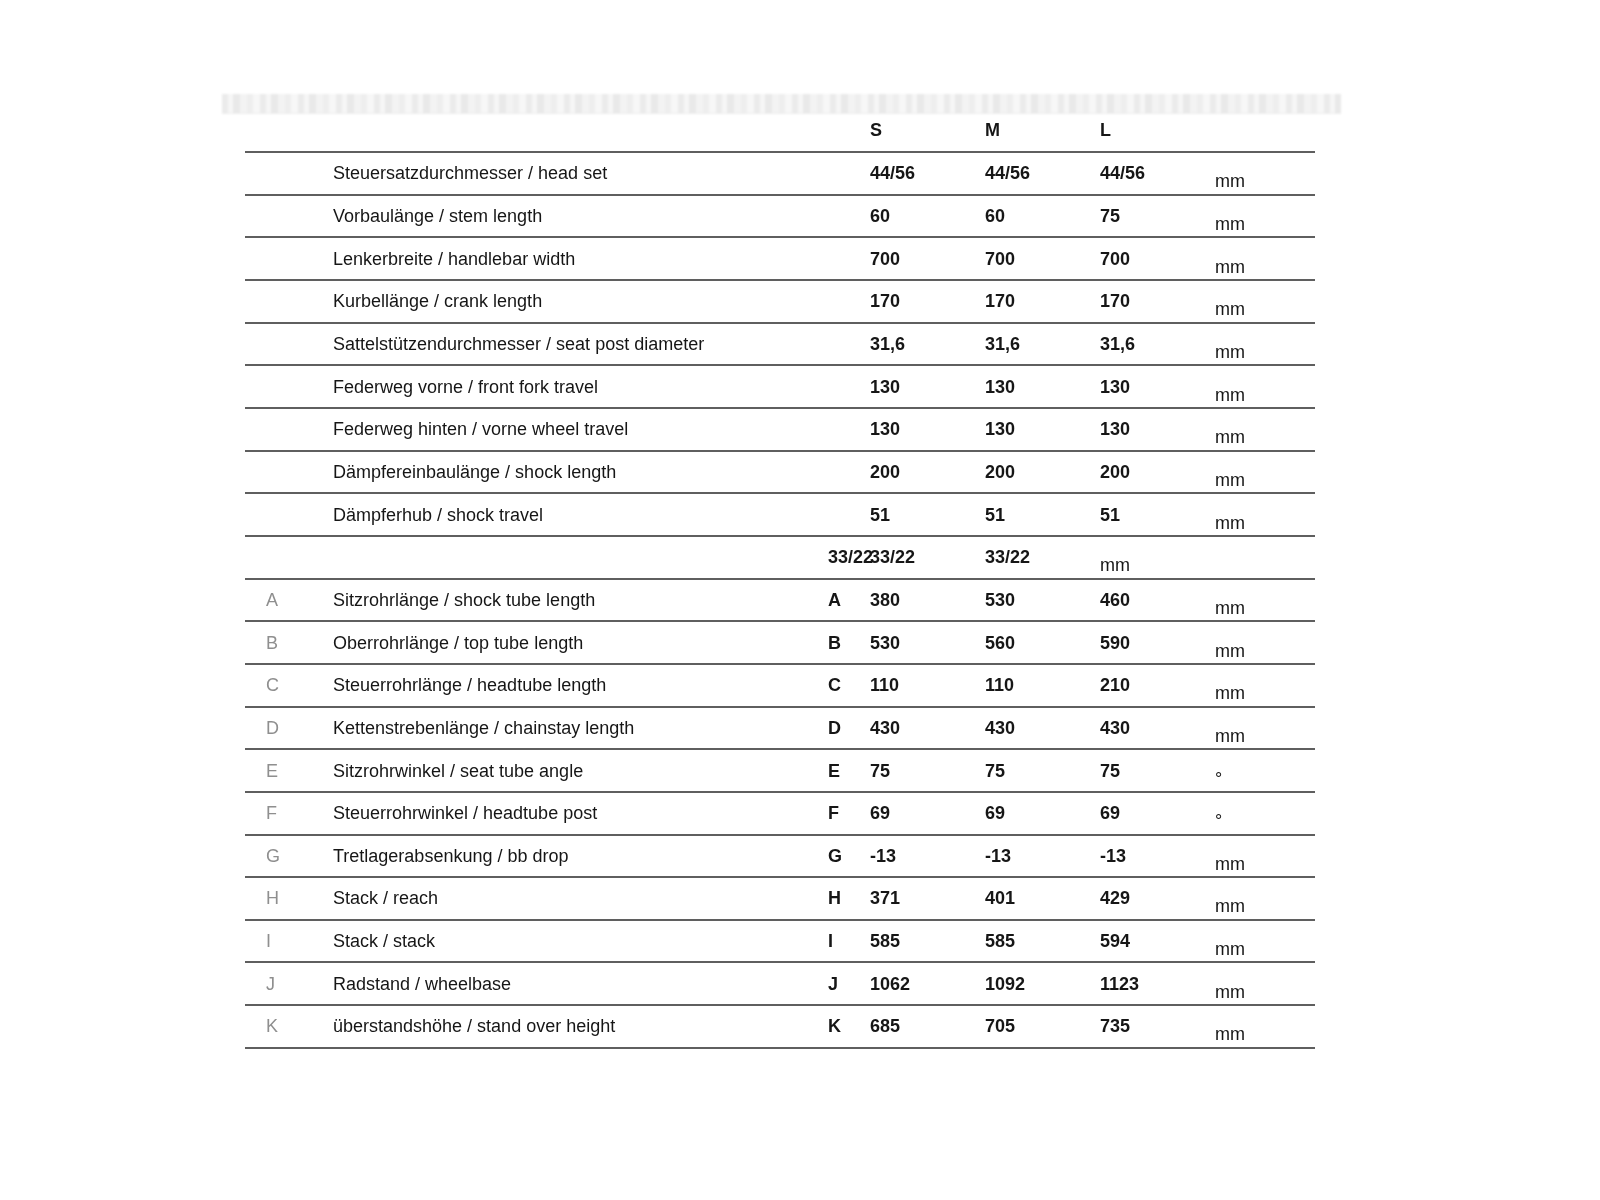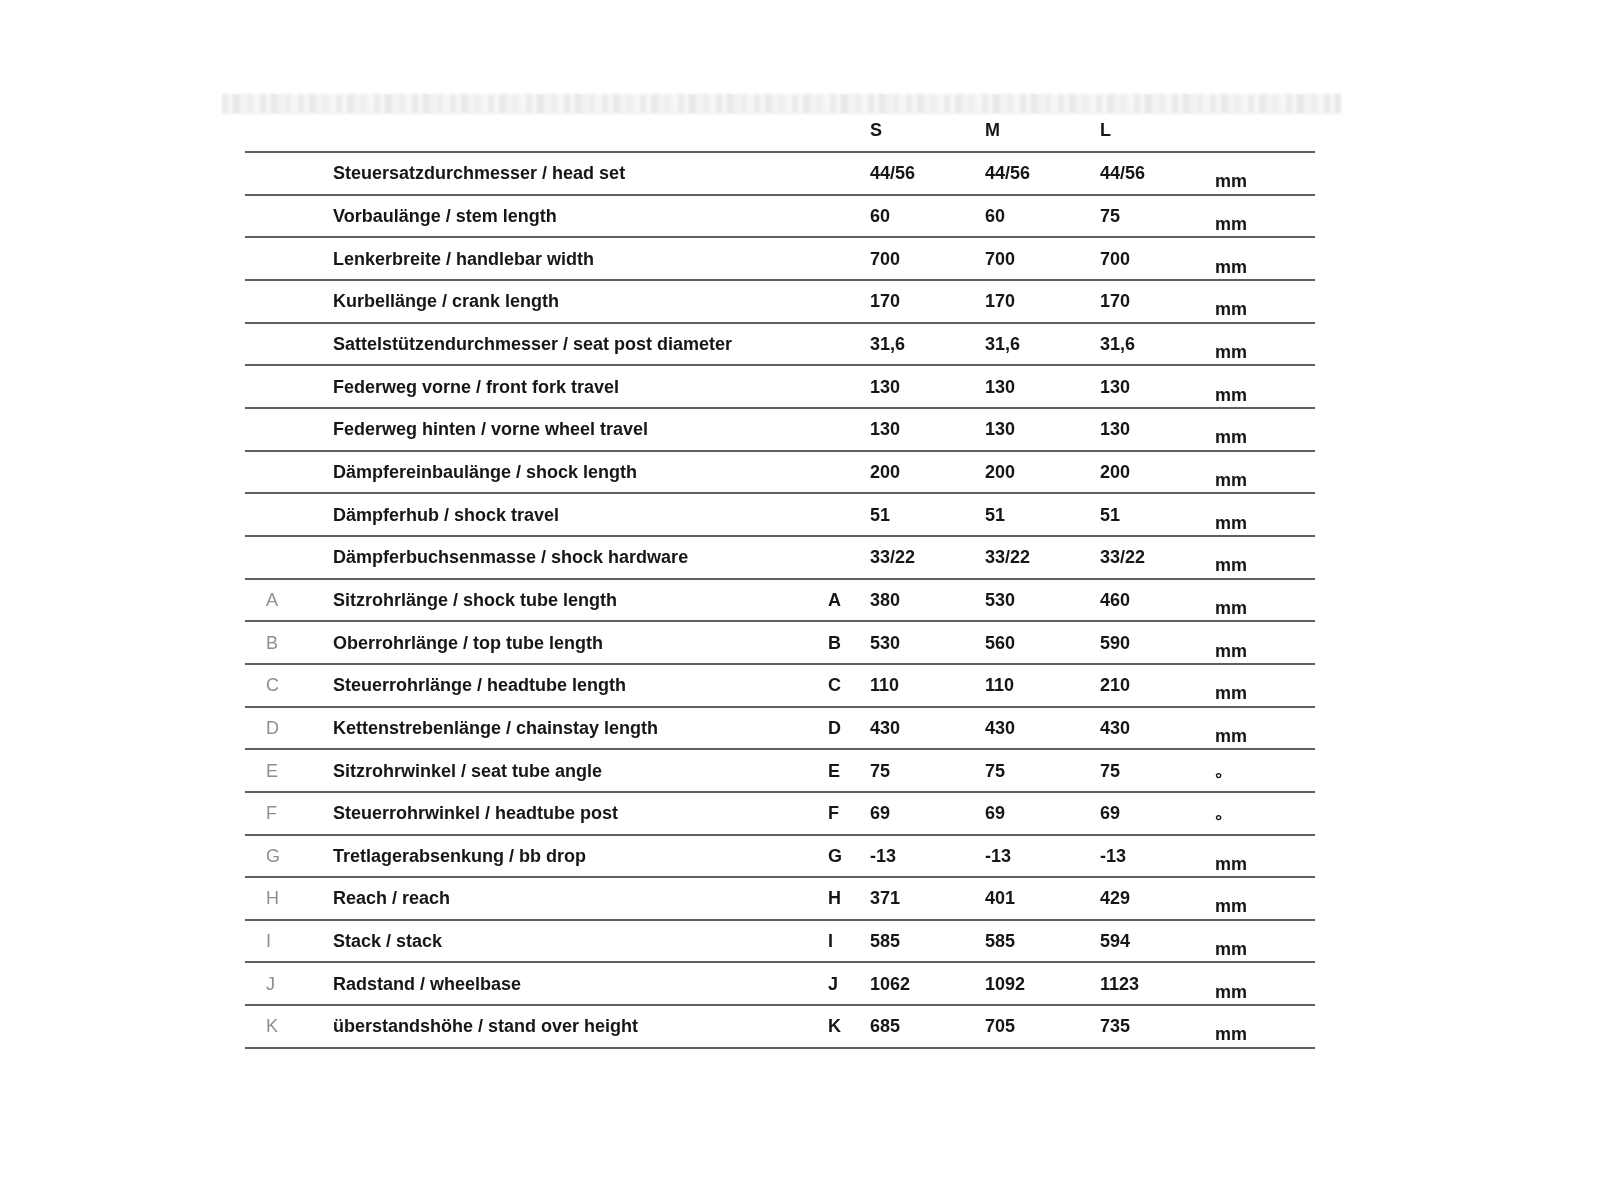--- a/index.html
+++ b/index.html
@@ -43,24 +43,24 @@
   .row{height:42.66px;}
   .cell{
     font-size:18px;
     line-height:1;
     color:var(--text);
     white-space:nowrap;
     overflow:visible;
   }
   .col-head{font-weight:700;color:var(--text);}
   .letter-gray{color:var(--muted);font-weight:400;padding-left:21px;}
-  .label{font-weight:700;}
+  .label{font-weight:400;}
   .letter-bold{font-weight:700;}
   .value{font-weight:700;}
-  .unit{font-weight:700;margin-top:16px;}
+  .unit{font-weight:400;margin-top:16px;}
 </style>
 </head>
 <body>
 
 <div class="blur-band"></div>
 
 <div class="geo-table">
   <div class="header-row">
     <span class="cell"></span>
     <span class="cell"></span>
@@ -147,21 +147,20 @@
         <span class="cell letter-gray"></span>
         <span class="cell label">Dämpferhub / shock travel</span>
         <span class="cell letter-bold"></span>
         <span class="cell value">51</span>
         <span class="cell value">51</span>
         <span class="cell value">51</span>
         <span class="cell unit">mm</span>
       </div>
       <div class="row">
         <span class="cell letter-gray"></span>
-        <span class="cell label">Dämpferbuchsenmasse / shock hardware</span>
         <span class="cell letter-bold"></span>
         <span class="cell value">33/22</span>
         <span class="cell value">33/22</span>
         <span class="cell value">33/22</span>
         <span class="cell unit">mm</span>
       </div>
       <div class="row">
         <span class="cell letter-gray">A</span>
         <span class="cell label">Sitzrohrlänge / shock tube length</span>
         <span class="cell letter-bold">A</span>
@@ -219,21 +218,21 @@
         <span class="cell letter-gray">G</span>
         <span class="cell label">Tretlagerabsenkung / bb drop</span>
         <span class="cell letter-bold">G</span>
         <span class="cell value">-13</span>
         <span class="cell value">-13</span>
         <span class="cell value">-13</span>
         <span class="cell unit">mm</span>
       </div>
       <div class="row">
         <span class="cell letter-gray">H</span>
-        <span class="cell label">Reach / reach</span>
+        <span class="cell label">Stack / reach</span>
         <span class="cell letter-bold">H</span>
         <span class="cell value">371</span>
         <span class="cell value">401</span>
         <span class="cell value">429</span>
         <span class="cell unit">mm</span>
       </div>
       <div class="row">
         <span class="cell letter-gray">I</span>
         <span class="cell label">Stack / stack</span>
         <span class="cell letter-bold">I</span>

